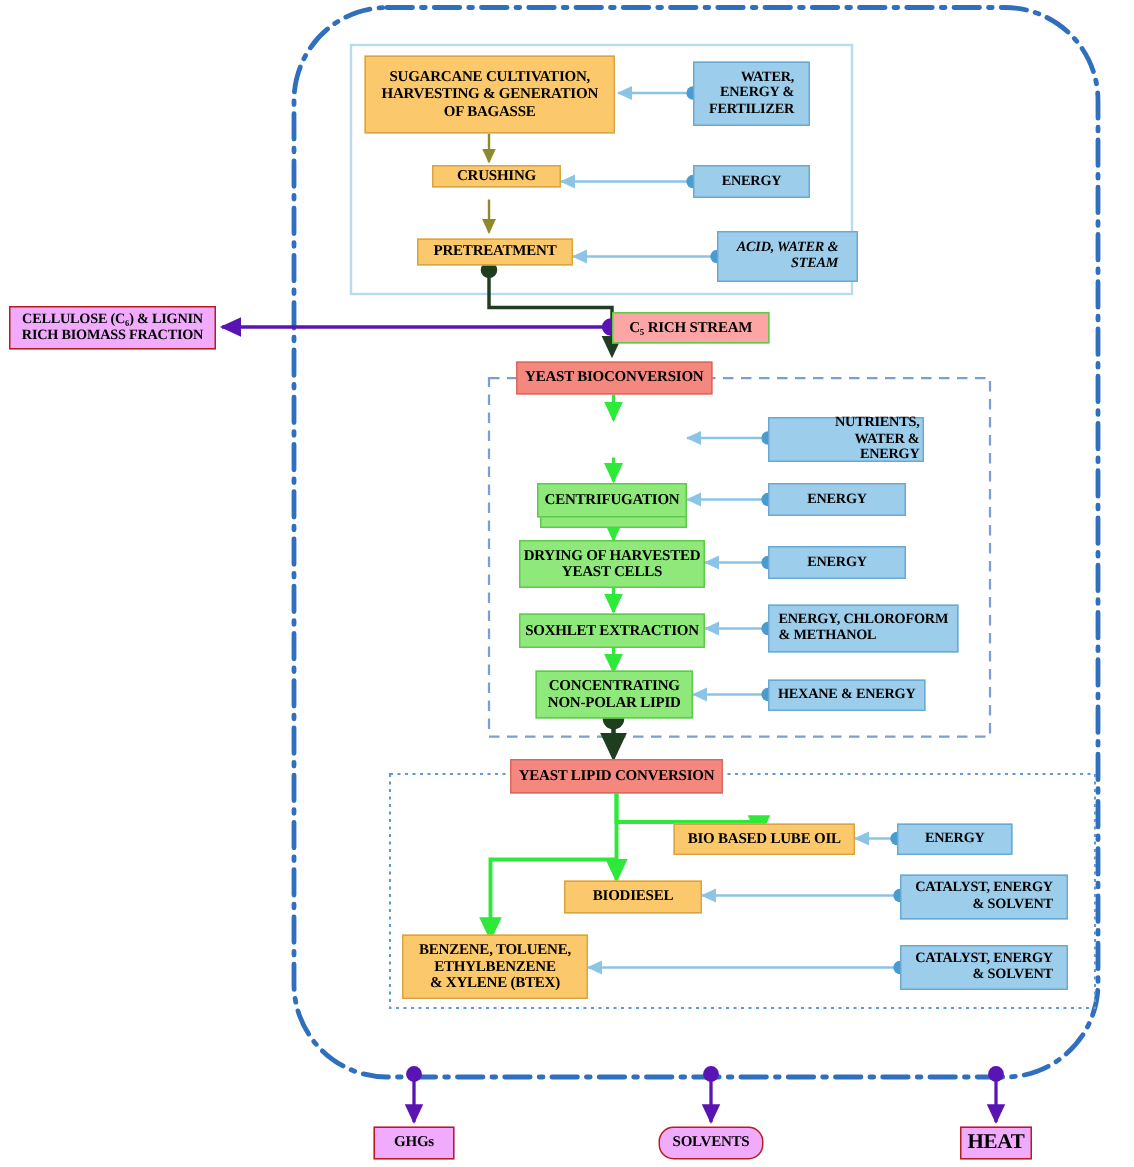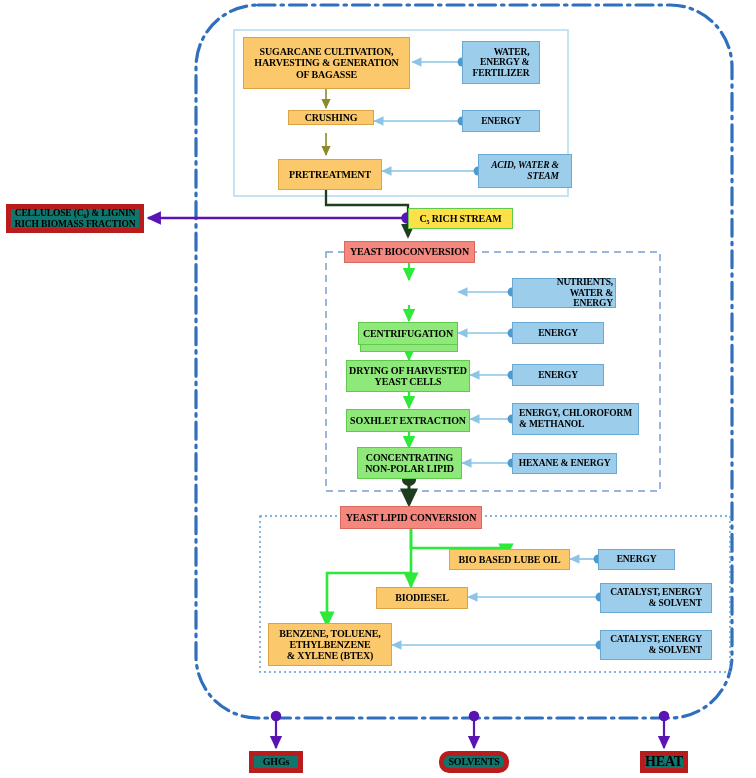--- a/index.html
+++ b/index.html
@@ -47,25 +47,25 @@
   }
   .n-green {
     background: #8ee87a;
     border: 1px solid #5fc94c;
   }
   .n-red {
     background: #f4887e;
     border: 1px solid #d9685e;
   }
   .n-gray {
-    background: #0f766e;
-    border: 5px solid #b91c1c;
+    background: #f0abfc;
+    border: 1px solid #b91c1c;
   }
   .n-stream {
-    background: #fde047;
+    background: #fca5a5;
     border: 1px solid #5fc94c;
   }
 </style>
 </head>
 <body>
 
 <div id="canvas">
 
   <svg class="layer" viewBox="0 0 756 778">
     <defs>
@@ -146,21 +146,21 @@
 OF BAGASSE</div>
 
   <div class="node n-blue" style="left:462px; top:41px; width:78px; height:43px; font-size:9.5px;">WATER,
 ENERGY &amp;
 FERTILIZER</div>
 
   <div class="node n-orange" style="left:288px; top:110px; width:86px; height:15px; font-size:10px;">CRUSHING</div>
 
   <div class="node n-blue" style="left:462px; top:110px; width:78px; height:22px; font-size:9.5px;">ENERGY</div>
 
-  <div class="node n-orange" style="left:278px; top:159px; width:104px; height:31px; font-size:10px;">PRETREATMENT</div>
+  <div class="node n-orange" style="left:278px; top:159px; width:104px; height:18px; font-size:10px;">PRETREATMENT</div>
 
   <div class="node n-blue" style="left:478px; top:154px; width:94px; height:34px; font-size:9.5px;font-style:italic;">ACID, WATER &amp;
 STEAM</div>
 
   <div class="node n-gray" style="left:6px; top:204px; width:138px; height:29px; font-size:9.5px;">CELLULOSE (C₆) &amp; LIGNIN
 RICH BIOMASS FRACTION</div>
 
   <div class="node n-stream" style="left:408px; top:208px; width:105px; height:21px; font-size:10px;">C₅ RICH STREAM</div>
 
   <div class="node n-red" style="left:344px; top:241px; width:131px; height:22px; font-size:10px;">YEAST BIOCONVERSION</div>

